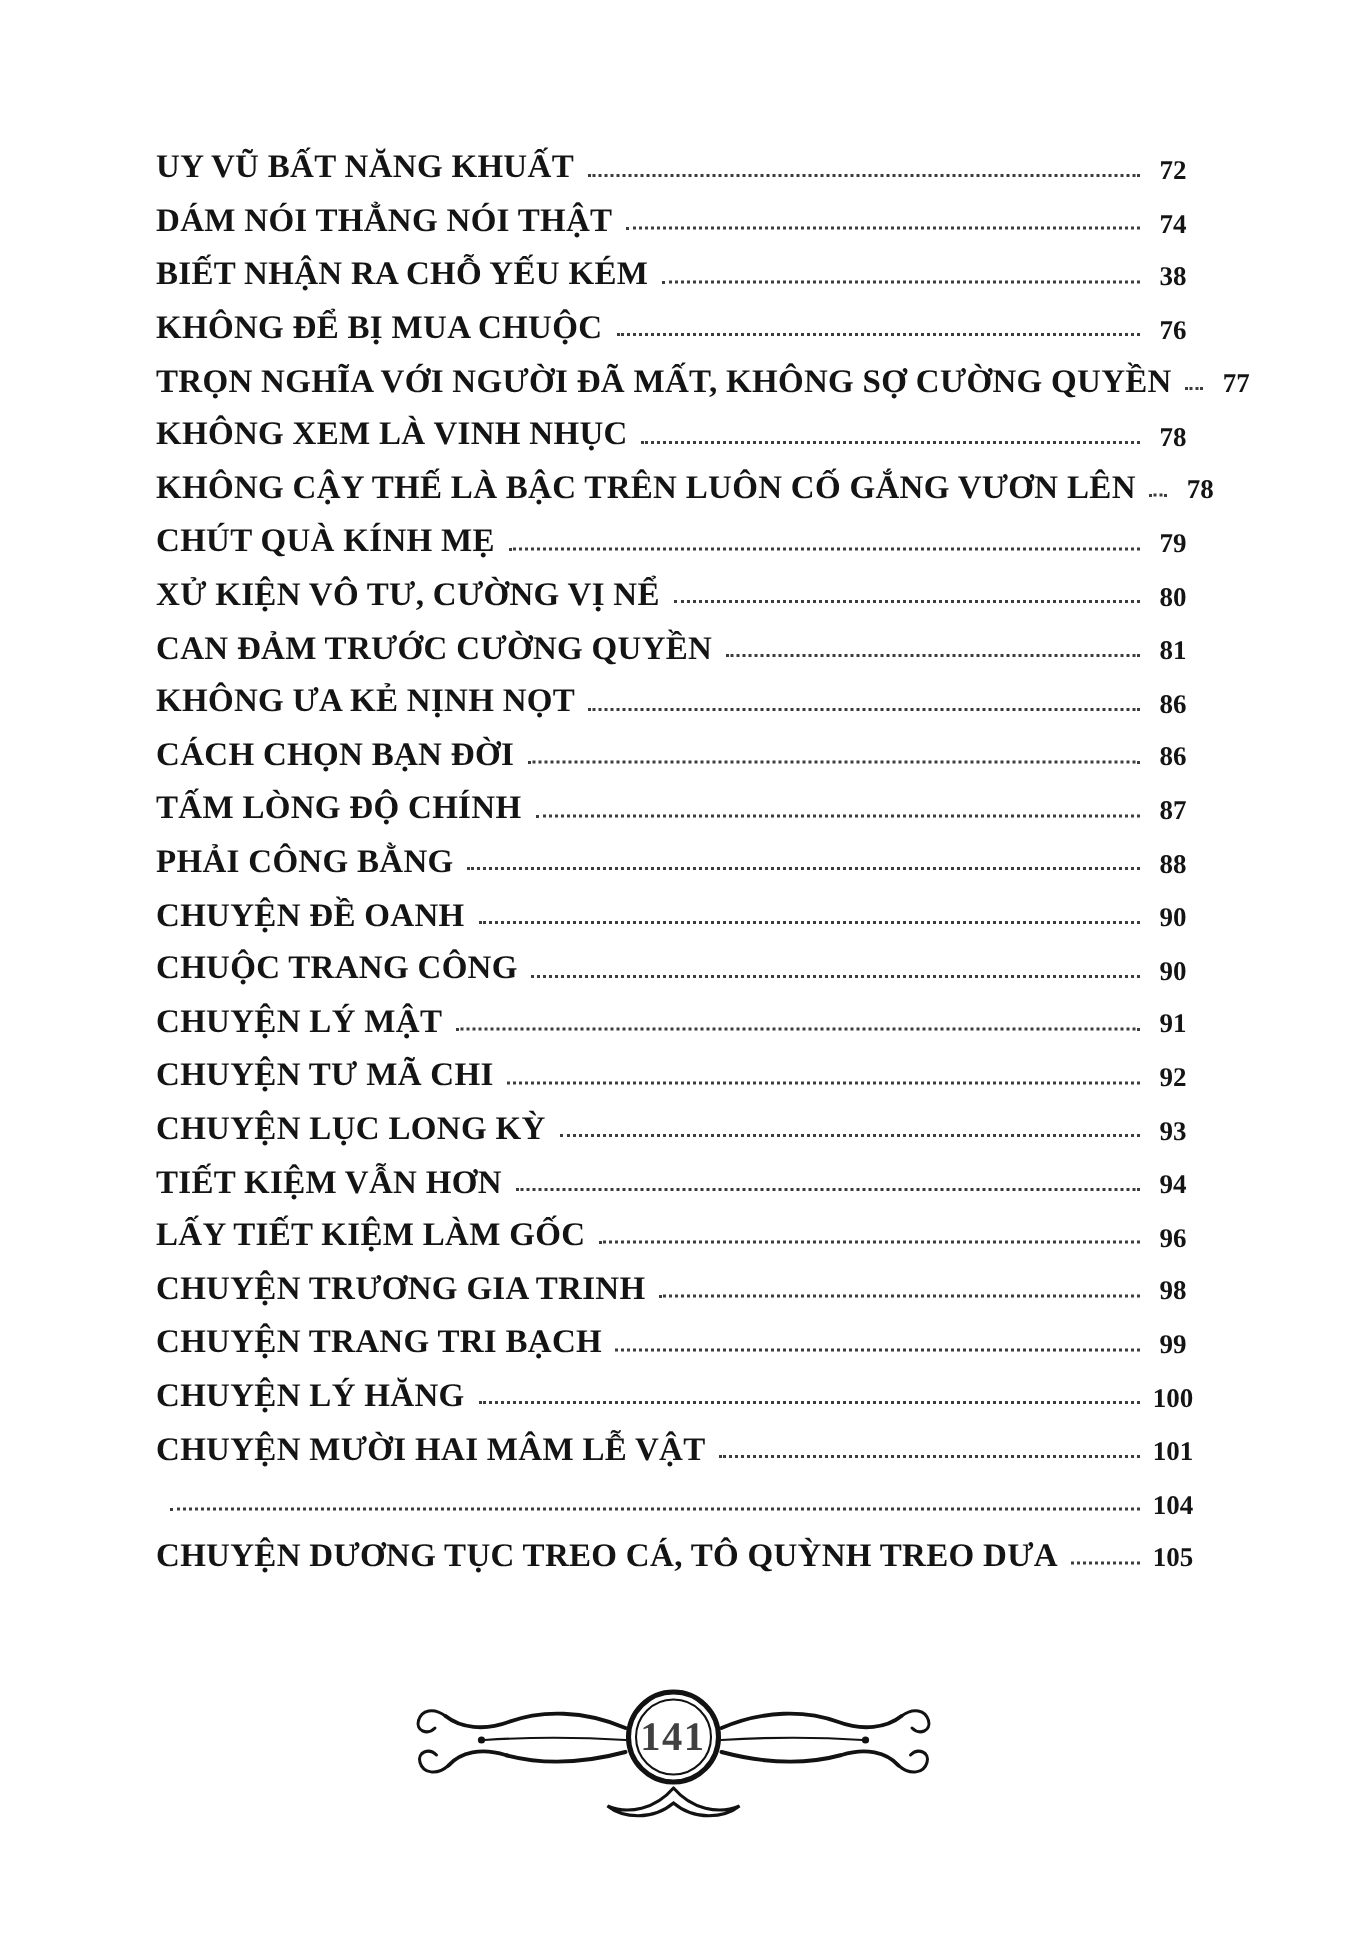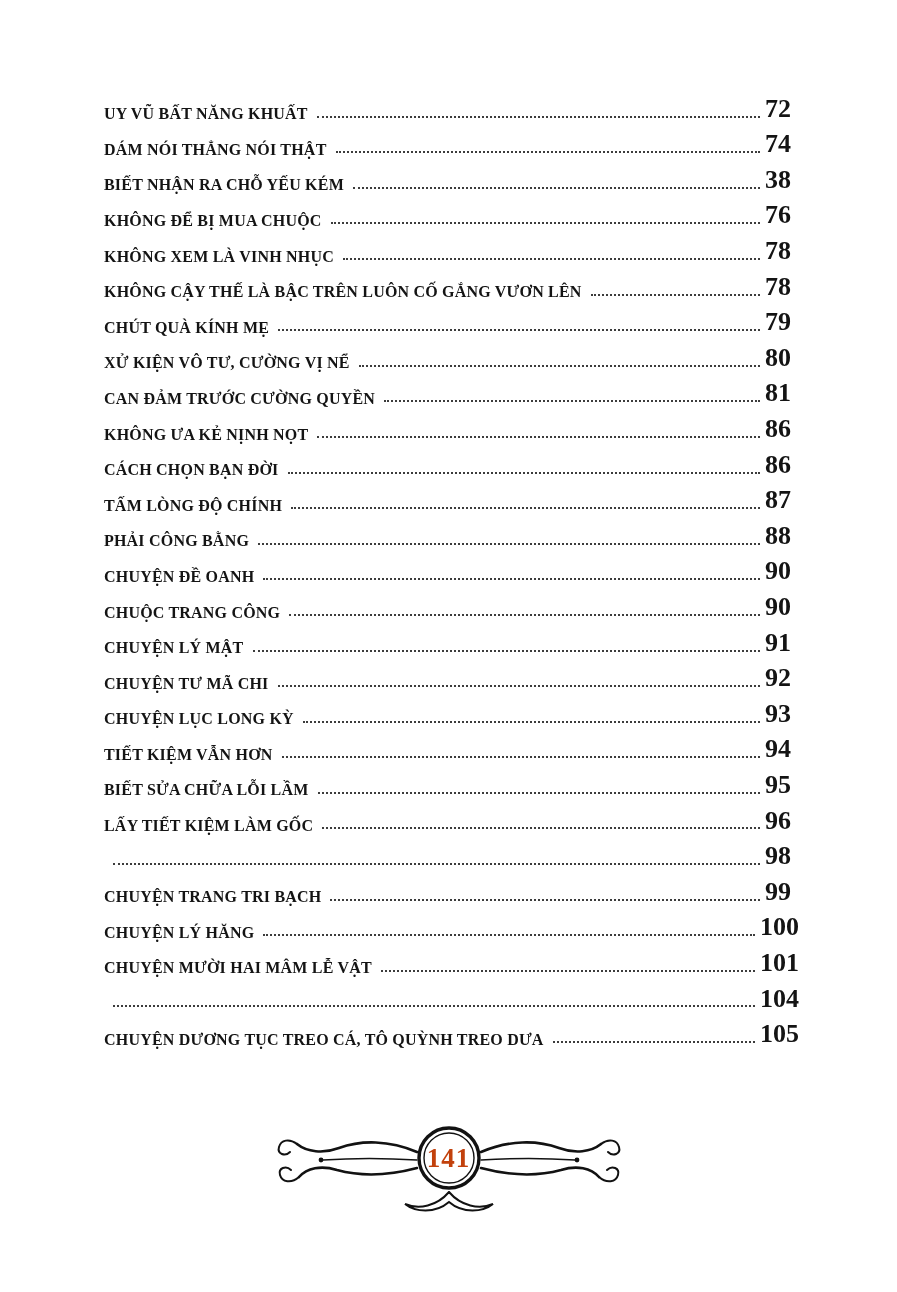--- a/index.html
+++ b/index.html
@@ -17,57 +17,57 @@
     right: 98px;
     top: 88px;
   }
   .toc-row {
     display: flex;
     align-items: flex-end;
     height: 35.6px;
   }
   .toc-title {
     white-space: nowrap;
-    font-size: 16px;
+    font-size: 22px;
     font-weight: 600;
     letter-spacing: 0.2px;
     line-height: 1.15;
     text-align: center;
   }
   .toc-leader {
     flex: 1;
     min-width: 12px;
     border-bottom: 2.2px dotted #3c3c3c;
     margin: 0 5px 6px 9px;
     height: 1px;
   }
   .toc-page {
-    font-size: 26px;
+    font-size: 18px;
     font-weight: 600;
     min-width: 34px;
-    text-align: left;
+    text-align: center;
     line-height: 1.15;
   }
   .ornament-wrap {
     position: absolute;
     left: 50%;
     transform: translateX(-50%);
     top: 1124px;
     width: 360px;
     height: 96px;
   }
   .ornament-number {
     position: absolute;
     left: 50%;
     top: 34px;
     transform: translate(-50%, -50%);
     font-size: 27px;
     font-weight: 700;
     letter-spacing: 1px;
-    color: #c2410c;
+    color: #404040;
     text-align: center;
   }
 </style>
 </head>
 <body>
 
 <div class="page">
 
   <div class="toc">
       <div class="toc-row">
@@ -84,20 +84,25 @@
         <span class="toc-title">BIẾT NHẬN RA CHỖ YẾU KÉM</span>
         <span class="toc-leader"></span>
         <span class="toc-page">38</span>
       </div>
       <div class="toc-row">
         <span class="toc-title">KHÔNG ĐỂ BỊ MUA CHUỘC</span>
         <span class="toc-leader"></span>
         <span class="toc-page">76</span>
       </div>
       <div class="toc-row">
+        <span class="toc-title">TRỌN NGHĨA VỚI NGƯỜI ĐÃ MẤT, KHÔNG SỢ CƯỜNG QUYỀN</span>
+        <span class="toc-leader"></span>
+        <span class="toc-page">77</span>
+      </div>
+      <div class="toc-row">
         <span class="toc-title">KHÔNG XEM LÀ VINH NHỤC</span>
         <span class="toc-leader"></span>
         <span class="toc-page">78</span>
       </div>
       <div class="toc-row">
         <span class="toc-title">KHÔNG CẬY THẾ LÀ BẬC TRÊN LUÔN CỐ GẮNG VƯƠN LÊN</span>
         <span class="toc-leader"></span>
         <span class="toc-page">78</span>
       </div>
       <div class="toc-row">
@@ -159,30 +164,26 @@
         <span class="toc-title">CHUYỆN LỤC LONG KỲ</span>
         <span class="toc-leader"></span>
         <span class="toc-page">93</span>
       </div>
       <div class="toc-row">
         <span class="toc-title">TIẾT KIỆM VẪN HƠN</span>
         <span class="toc-leader"></span>
         <span class="toc-page">94</span>
       </div>
       <div class="toc-row">
-        <span class="toc-title">BIẾT SỬA CHỮA LỖI LẦM</span>
-        <span class="toc-leader"></span>
-        <span class="toc-page">95</span>
-      </div>
-      <div class="toc-row">
         <span class="toc-title">LẤY TIẾT KIỆM LÀM GỐC</span>
         <span class="toc-leader"></span>
         <span class="toc-page">96</span>
       </div>
       <div class="toc-row">
+        <span class="toc-title">CHUYỆN TRƯƠNG GIA TRINH</span>
         <span class="toc-leader"></span>
         <span class="toc-page">98</span>
       </div>
       <div class="toc-row">
         <span class="toc-title">CHUYỆN TRANG TRI BẠCH</span>
         <span class="toc-leader"></span>
         <span class="toc-page">99</span>
       </div>
       <div class="toc-row">
         <span class="toc-title">CHUYỆN LÝ HĂNG</span>

